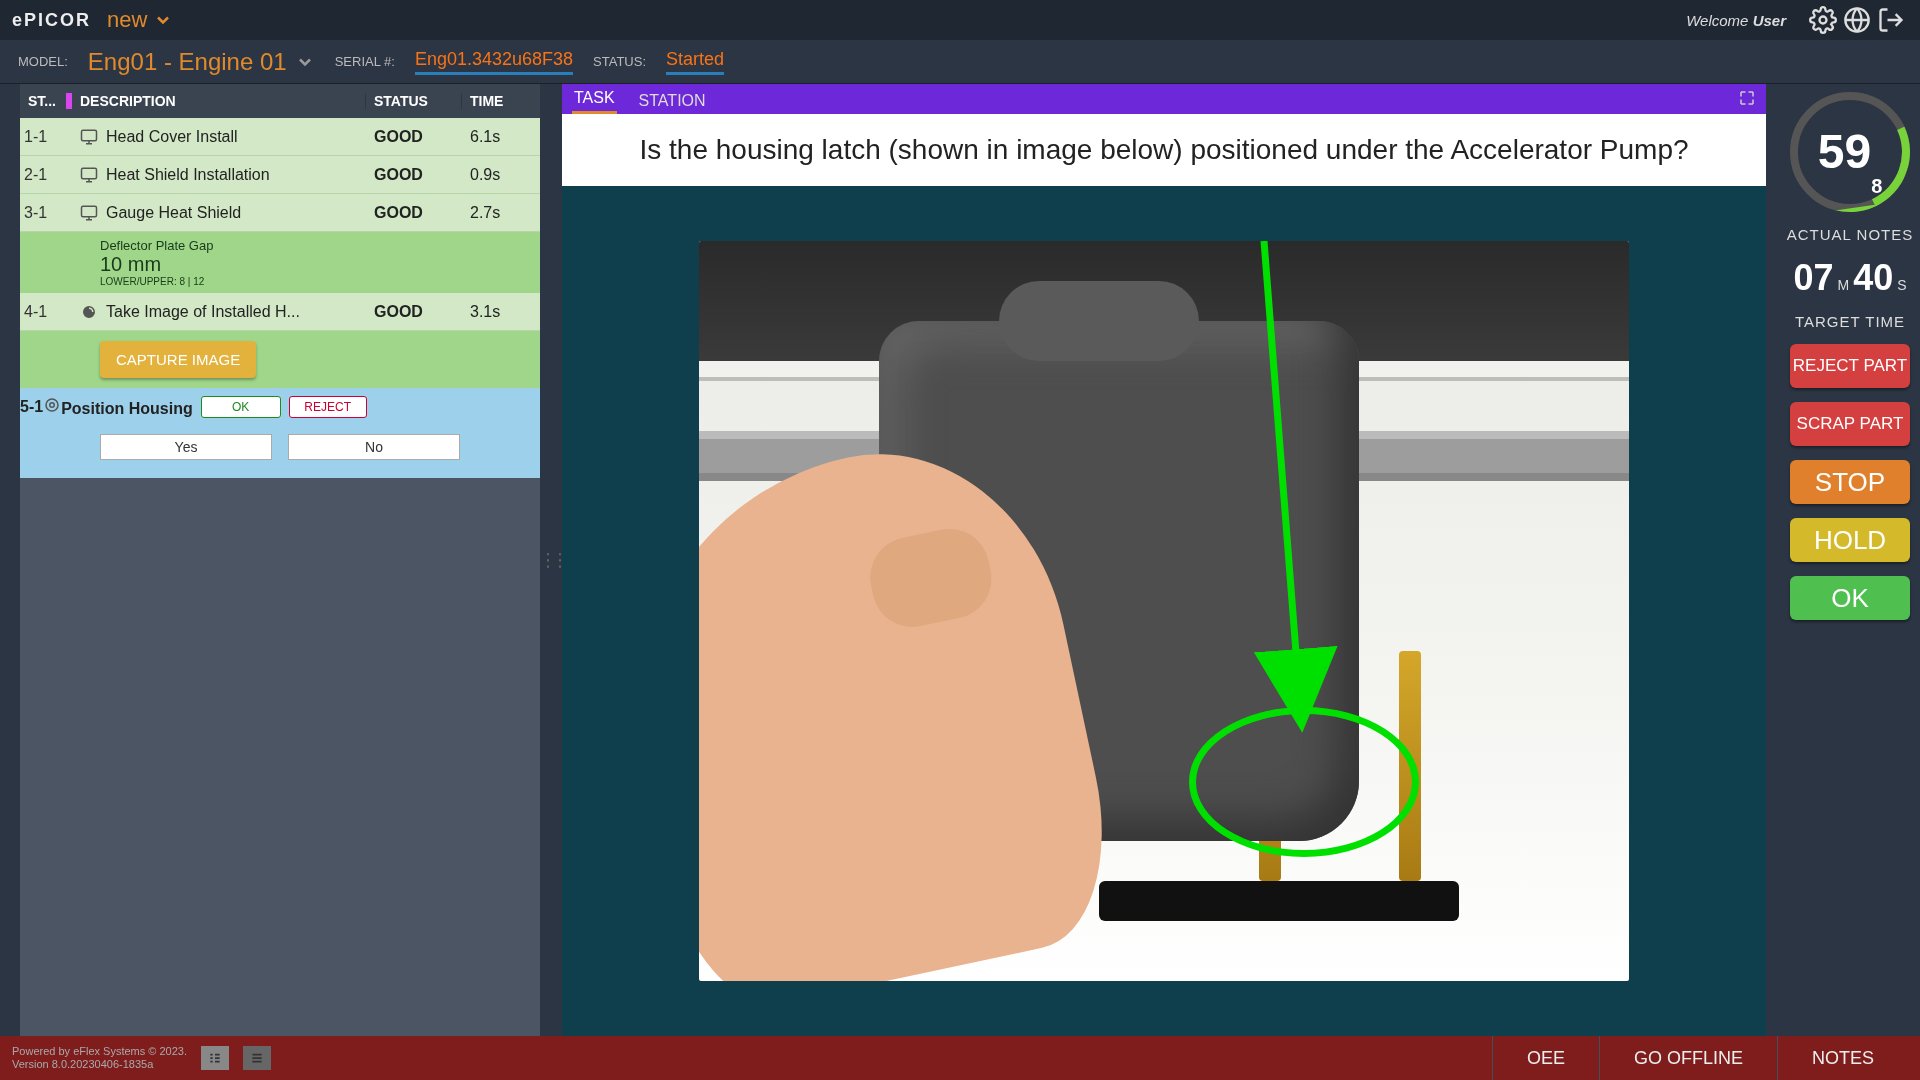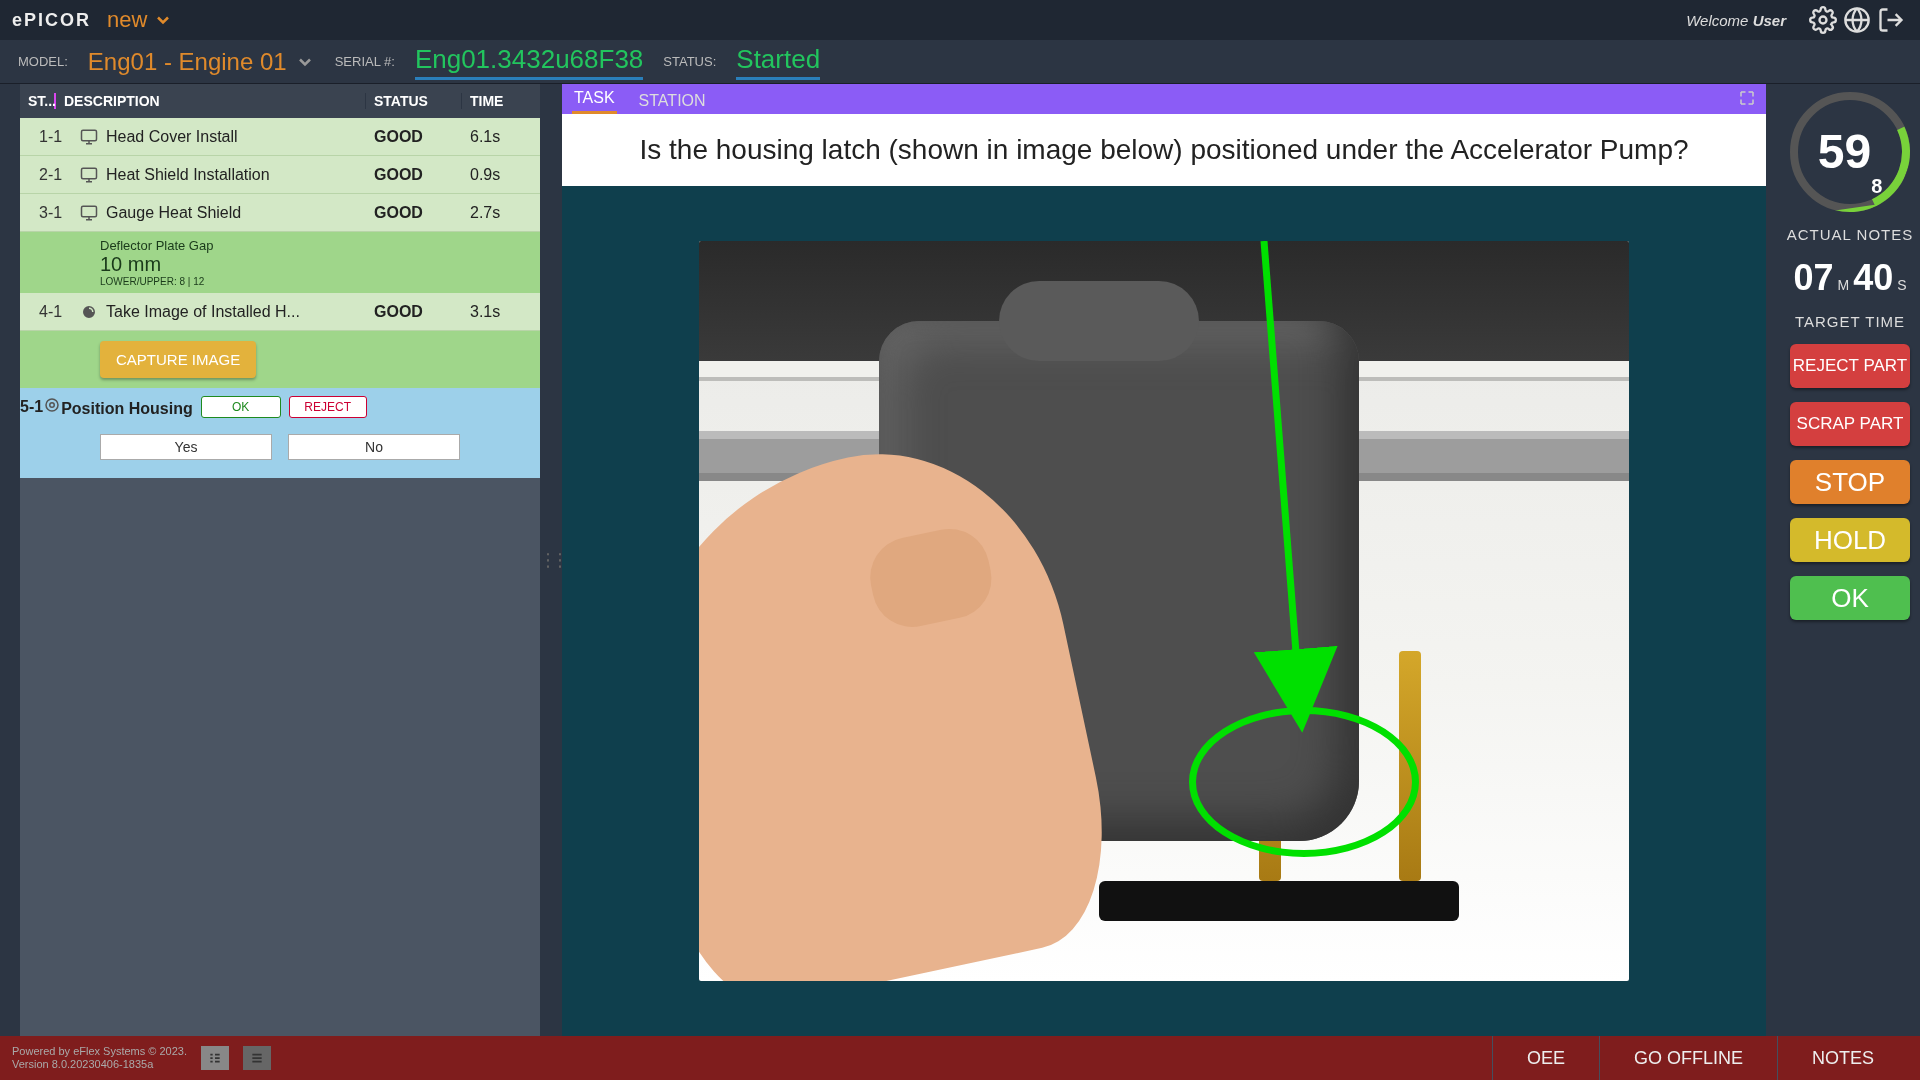--- a/index.html
+++ b/index.html
@@ -23,36 +23,36 @@
 .new-chip { margin-left:16px; color: var(--orange); font-size: 22px; display:flex; align-items:center; gap:6px; cursor:pointer;}
 .topbar .spacer { flex:1; }
 .welcome { font-style: italic; color:#ddd; font-size:15px; margin-right:20px; }
 .welcome .user { font-weight:bold; font-style: italic; }
 .topbar .ticon { width:34px; height:34px; display:flex; align-items:center; justify-content:center; color:#ddd; cursor:pointer; font-size:26px; }
 
 
 .infobar { height: 44px; background: var(--dark-bg); display:flex; align-items:center; padding:0 18px; gap:20px; border-bottom:1px solid #1a1f29; }
 .infobar .lbl { font-size:13px; color:#bbb; }
 .infobar .model-val { color: var(--orange); font-size:24px; display:flex; align-items:center; gap:8px; cursor:pointer; }
-.infobar .serial-val, .infobar .status-val { color:#22c55e; font-size:26px; border-bottom:3px solid #2a7fbb; padding-bottom:2px; }
+.infobar .serial-val, .infobar .status-val { color:#f97316; font-size:18px; border-bottom:3px solid #2a7fbb; padding-bottom:2px; }
 
 
 .main { display:flex; height: calc(1080px - 40px - 44px - 44px); }
 
 
 .left-panel { width: 520px; background:#4b5563; display:flex; flex-direction:column; margin:0 0 0 20px; }
 .steps-header { display:flex; background:#3a4350; font-size:14px; font-weight:bold; height:34px; align-items:center; }
-.col-step { width:36px; padding-left:8px; border-right:2px solid #d946ef;}
+.col-step { width:52px; padding-left:8px; border-right:6px solid #d946ef;}
 .col-desc { flex:1; padding-left:8px; border-right:1px solid #2c3543;}
 .col-status { width:96px; padding-left:8px; border-right:1px solid #2c3543;}
 .col-time { width:78px; padding-left:8px; }
 
 .step-row { display:flex; align-items:center; height:38px; font-size:16px; color:#222; }
 .step-row.green { background: var(--green-row); border-bottom:1px solid #b8d4a8; }
-.step-row .c-step { width:52px; padding-left:19px; color:#333; }
+.step-row .c-step { width:52px; padding-left:4px; color:#333; }
 .step-row .c-desc { flex:1; padding-left:8px; display:flex; align-items:center; gap:8px; overflow:hidden; white-space:nowrap; text-overflow:ellipsis; }
 .step-row .c-status { width:96px; padding-left:8px; font-weight:bold; }
 .step-row .c-time { width:78px; padding-left:8px; }
 
 .measure-block { background: var(--green-highlight); padding:6px 8px 6px 80px; color:#1a3a1a; }
 .measure-block .mlabel { font-size:13px; }
 .measure-block .mval { font-size:20px; }
 .measure-block .mrange { font-size:10px; }
 
 .capture-row { background: var(--green-highlight); padding:10px 8px 10px 80px; }
@@ -63,21 +63,21 @@
 .reject-badge { background:#fff; color:#c03; border:1px solid #c03; height:22px; width:80px; display:flex; align-items:center; justify-content:center; font-size:12px; border-radius:3px; cursor:pointer;}
 
 .answer-block { background: var(--blue-row); padding:8px 80px 18px 80px; display:flex; flex-direction:row; gap:16px; }
 .answer-btn { background:#fff; color:#333; border:1px solid #aaa; height:26px; width:240px; font-size:14px; cursor:pointer; }
 
 
 .splitter { width:22px; display:flex; align-items:center; justify-content:center; color:#666; font-size:18px; letter-spacing:-6px; cursor:col-resize; }
 
 
 .center { flex:1; display:flex; flex-direction:column; margin-right:14px; }
-.tabs { height:30px; background:#8b5cf6; display:flex; align-items:flex-end; padding:0 10px; gap:20px; position:relative; }
+.tabs { height:30px; background:#6d28d9; display:flex; align-items:flex-end; padding:0 10px; gap:20px; position:relative; }
 .tab { font-size:16px; color:#ddd; padding:4px 2px; cursor:pointer; }
 .tab.active { color:#fff; border-bottom:3px solid var(--orange);}
 .expand-ic { position:absolute; right:10px; top:5px; color:#ccc; cursor:pointer; }
 .prompt-bar { background:#fff; color:#222; font-size:28px; padding:20px 24px; text-align:center; }
 .image-area { flex:1; background:#0f3f4d; display:flex; align-items:center; justify-content:center; position:relative; }
 .image-placeholder { width:930px; height:740px; background:linear-gradient(180deg,#e9e9e6 0%, #f4f4f1 60%, #fff 100%); position:relative; overflow:hidden; border-radius:2px; }
 .shelf { position:absolute; top:0; left:0; right:0; height:120px; background:linear-gradient(#2a2a2a,#3a3a3a);}
 .shelf-line { position:absolute; top:120px; left:0; right:0; height:20px; background:#f1f1ed; border-bottom:4px solid #bdbdba; }
 .rail { position:absolute; top:190px; left:0; right:0; height:50px; background:#9d9d9d; border-top:8px solid #bbb; border-bottom:8px solid #888; }
 .carb { position:absolute; top:80px; left:180px; width:480px; height:520px; background:#4e4e4e; border-radius:40px 40px 60px 60px; box-shadow:inset -20px -20px 40px #333, inset 20px 20px 40px #666; }

